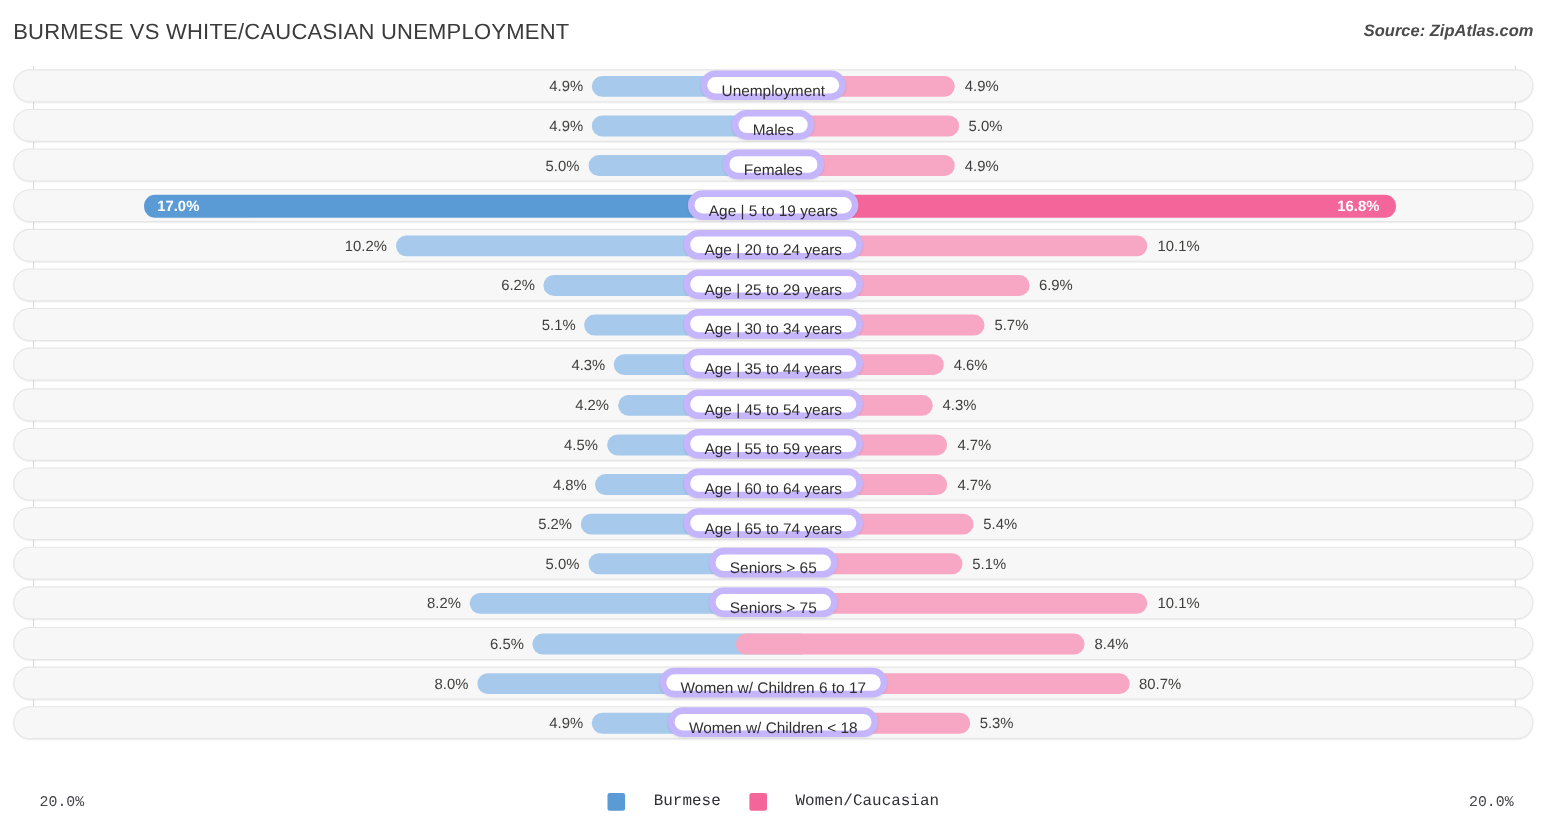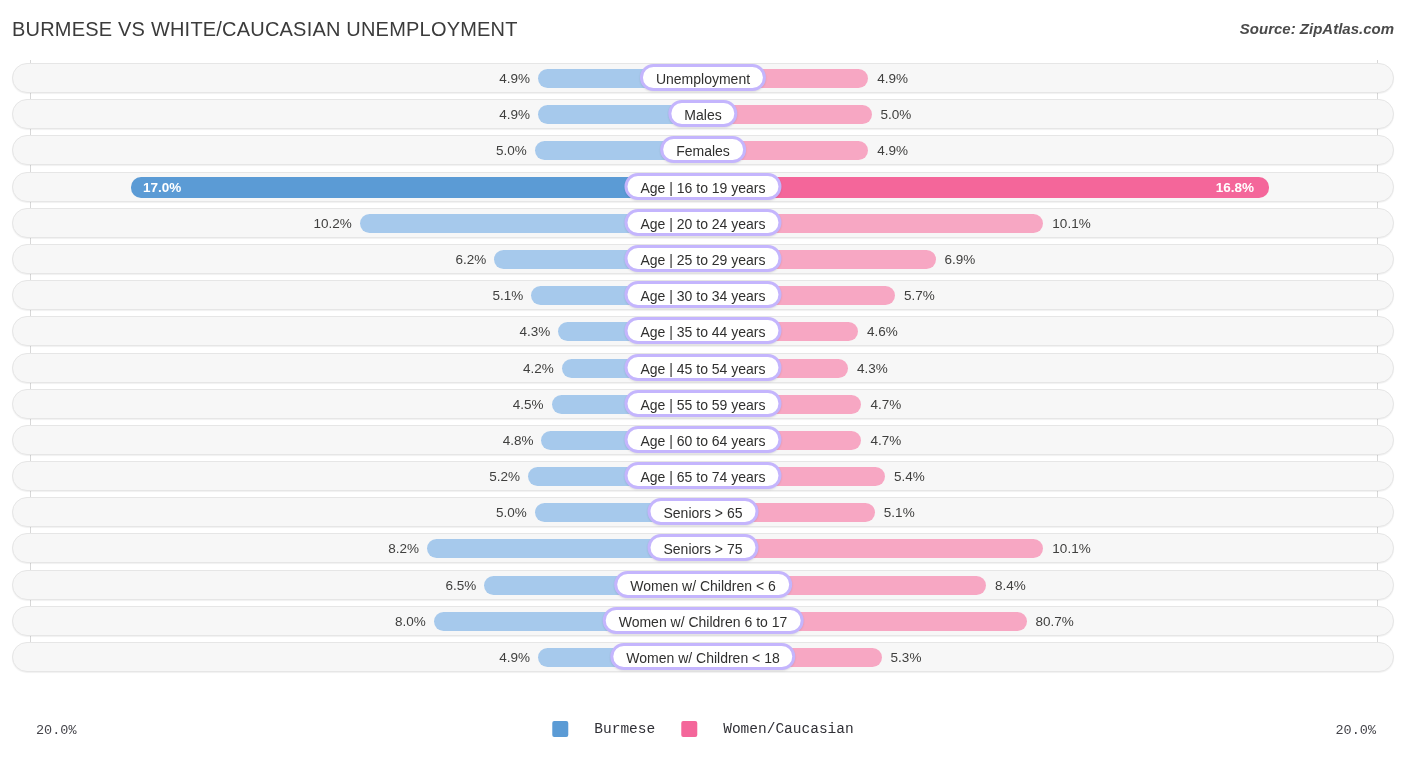--- a/index.html
+++ b/index.html
@@ -60,21 +60,21 @@
     position: absolute; top: 9px; height: 19px; line-height: 19px;
     font-size: 13.5px; color: #40403f; white-space: nowrap;
   }
   .val.left  { text-align: right; }
   .val.right { text-align: left; }
   .row.hi .val { color: #ffffff; font-weight: bold; top: 8px; height: 21px; line-height: 21px; }
 
   .cat {
     position: absolute; top: 4px; left: 50%; transform: translateX(-50%);
     height: 27px; line-height: 25px;
-    background: #ffffff; border: 3px solid #c4b5fd; border-radius: 14px;
+    background: #ffffff; border: 6px solid #c4b5fd; border-radius: 14px;
     padding: 0 13px;
     font-size: 14px; color: #30302f; white-space: nowrap;
     box-shadow: 0 1px 2px rgba(0,0,0,.10);
   }
 
   
   .footer { position: absolute; left: 0; top: 715px; width: 1406px; height: 42px; font-family: Liberation Mono, monospace; }
   .axis-label {
     position: absolute; top: 8px; font-size: 13.5px; color: #44444a; white-space: nowrap;
   }
@@ -125,21 +125,21 @@
           <div class="val left" style="left: 478.75px; width: 48px;">5.0%</div>
           <div class="val right" style="left: 877.13px; width: 60px;">4.9%</div>
           <div class="cat">Females</div>
         </div>
         <div class="row hi">
           <div class="track"></div>
           <div class="bar left" style="left: 130.95px; width: 606.05px;"></div>
           <div class="bar right" style="left: 669px; width: 600.16px;"></div>
           <div class="val left" style="left: 142.95px; width: 70px; text-align: left;">17.0%</div>
           <div class="val right" style="left: 1204px; width: 50px; text-align: right;">16.8%</div>
-          <div class="cat">Age | 16 to 19 years</div>
+          <div class="cat">Age | 5 to 19 years</div>
         </div>
         <div class="row">
           <div class="track"></div>
           <div class="bar left" style="left: 359.77px; width: 377.23px;"></div>
           <div class="bar right" style="left: 669px; width: 374.37px;"></div>
           <div class="val left" style="left: 303.77px; width: 48px;">10.2%</div>
           <div class="val right" style="left: 1052.37px; width: 60px;">10.1%</div>
           <div class="cat">Age | 20 to 24 years</div>
         </div>
         <div class="row">
@@ -213,21 +213,20 @@
           <div class="val left" style="left: 371.07px; width: 48px;">8.2%</div>
           <div class="val right" style="left: 1052.37px; width: 60px;">10.1%</div>
           <div class="cat">Seniors &gt; 75</div>
         </div>
         <div class="row">
           <div class="track"></div>
           <div class="bar left" style="left: 484.275px; width: 252.725px;"></div>
           <div class="bar right" style="left: 669px; width: 317.08px;"></div>
           <div class="val left" style="left: 428.275px; width: 48px;">6.5%</div>
           <div class="val right" style="left: 995.08px; width: 60px;">8.4%</div>
-          <div class="cat">Women w/ Children &lt; 6</div>
         </div>
         <div class="row">
           <div class="track"></div>
           <div class="bar left" style="left: 433.8px; width: 303.2px;"></div>
           <div class="bar right" style="left: 669px; width: 357.52px;"></div>
           <div class="val left" style="left: 377.8px; width: 48px;">8.0%</div>
           <div class="val right" style="left: 1035.52px; width: 60px;">80.7%</div>
           <div class="cat">Women w/ Children 6 to 17</div>
         </div>
         <div class="row">

